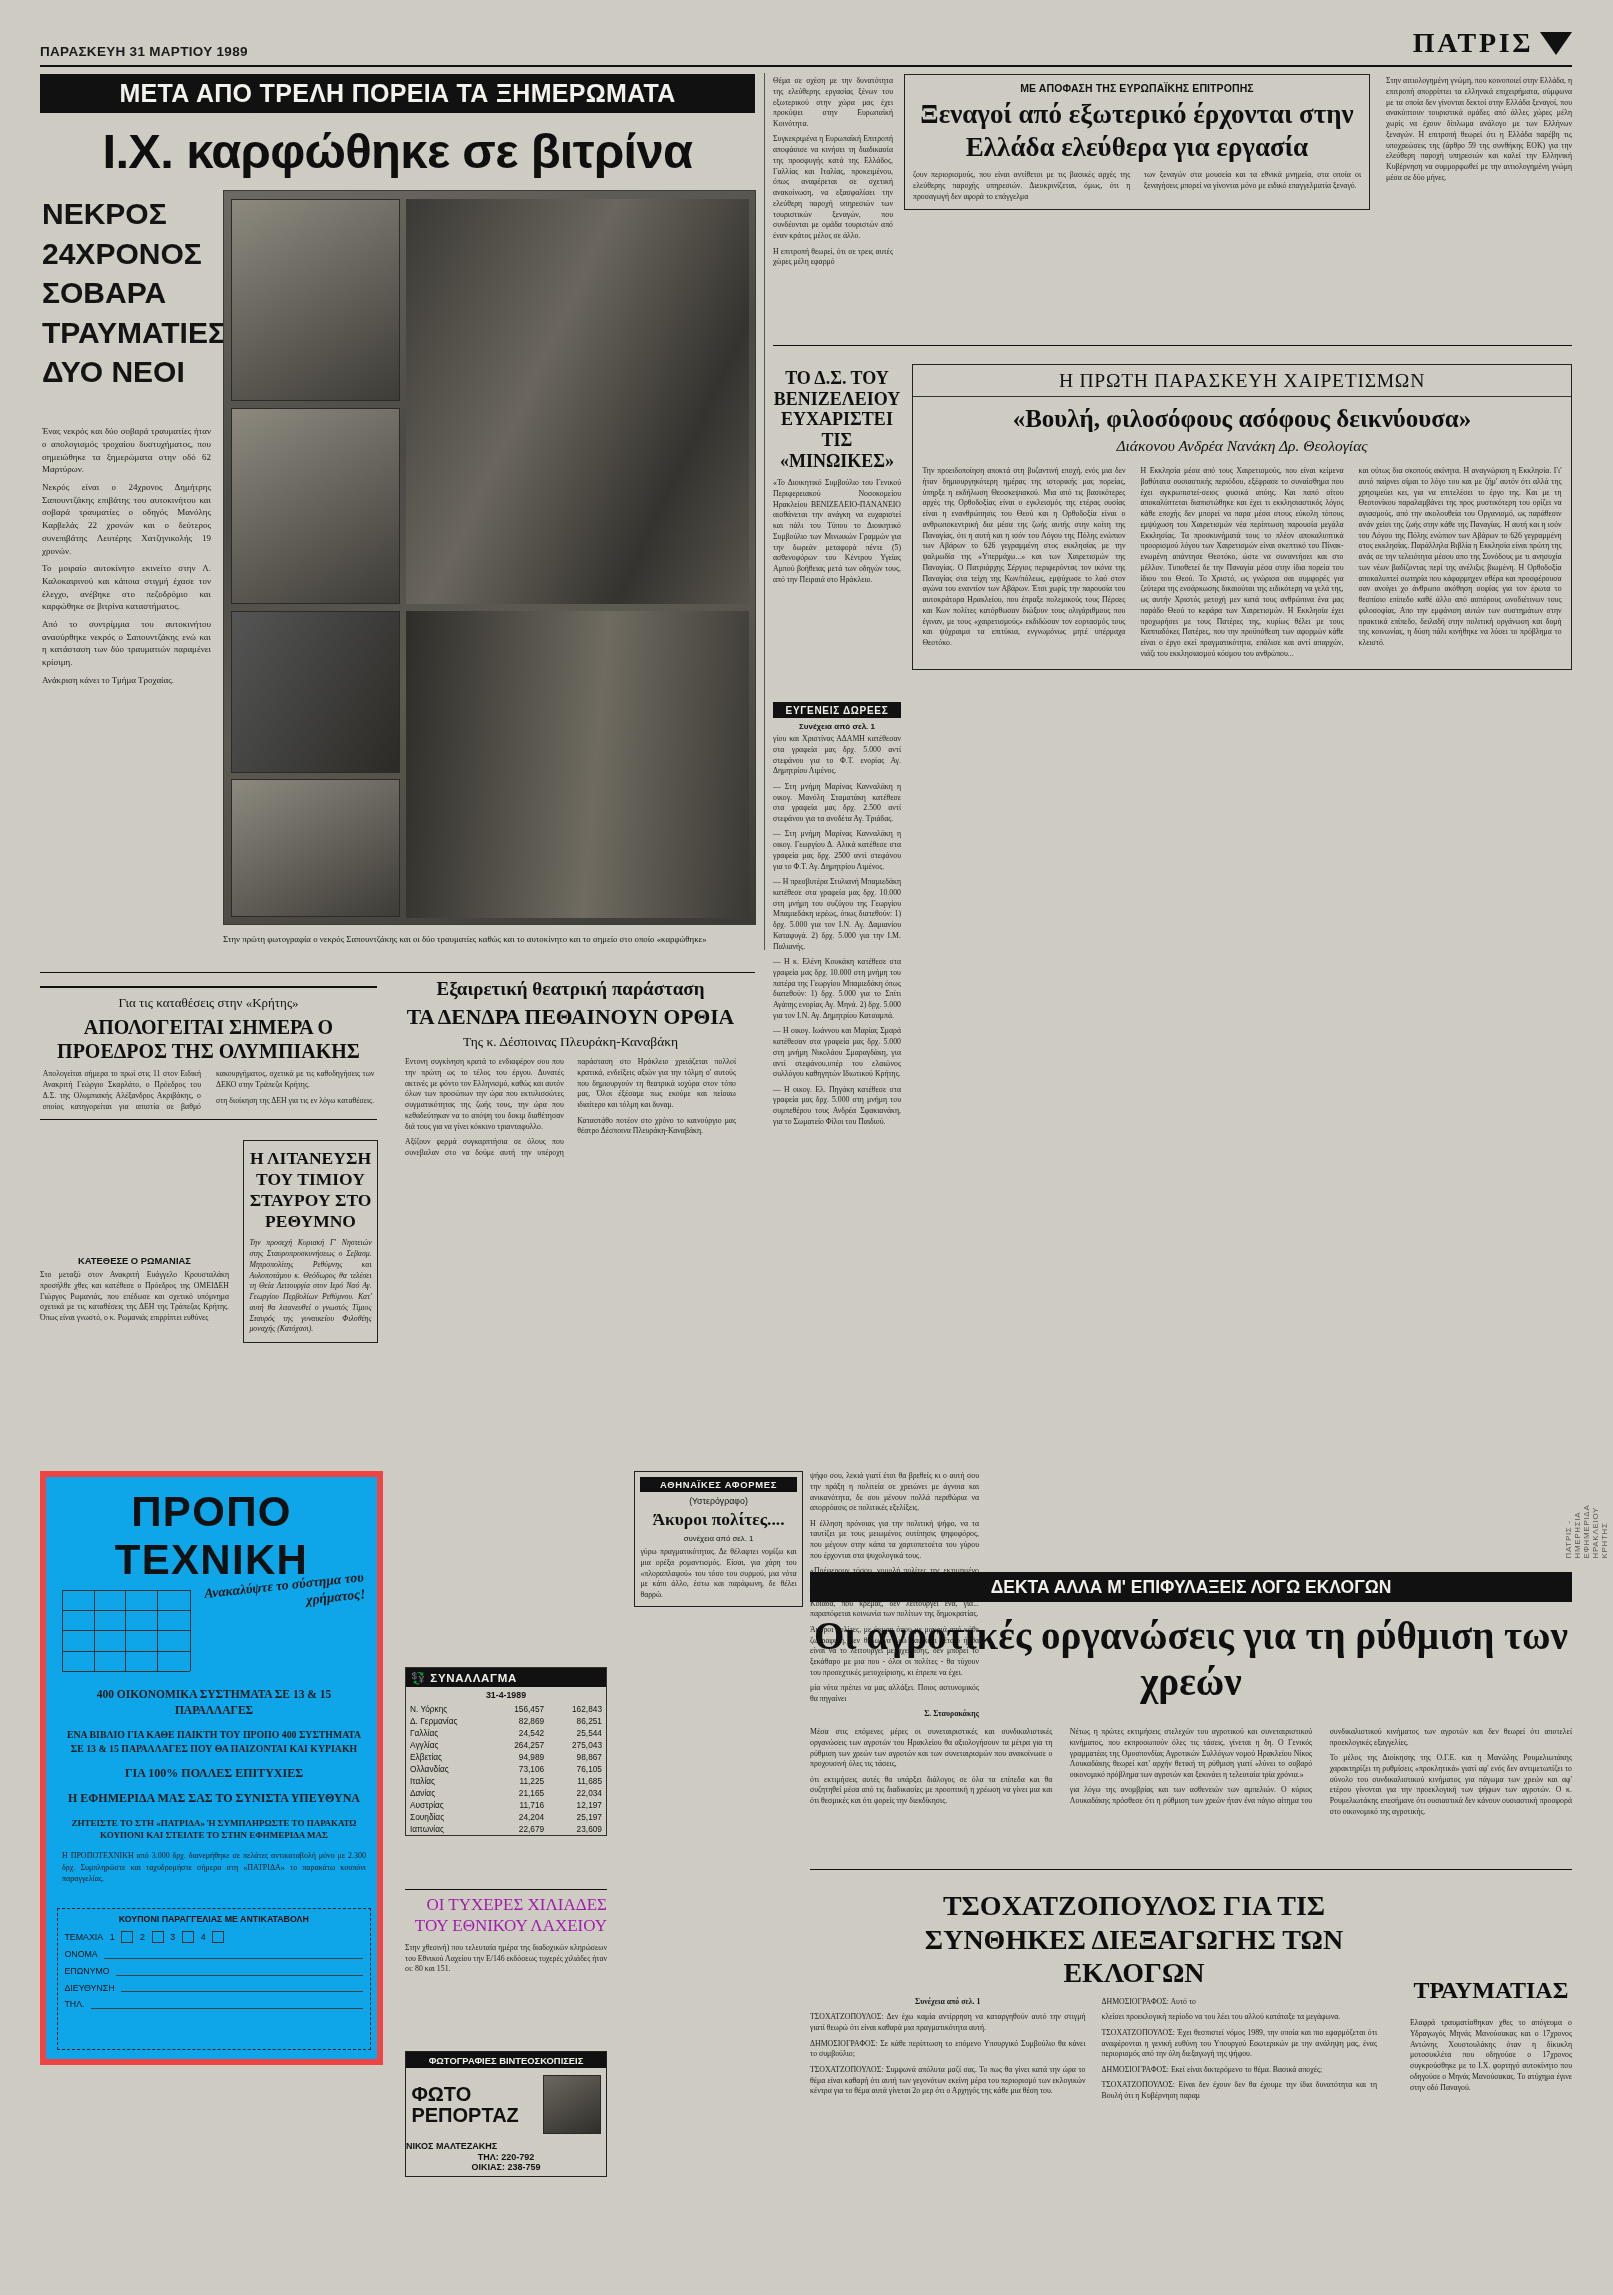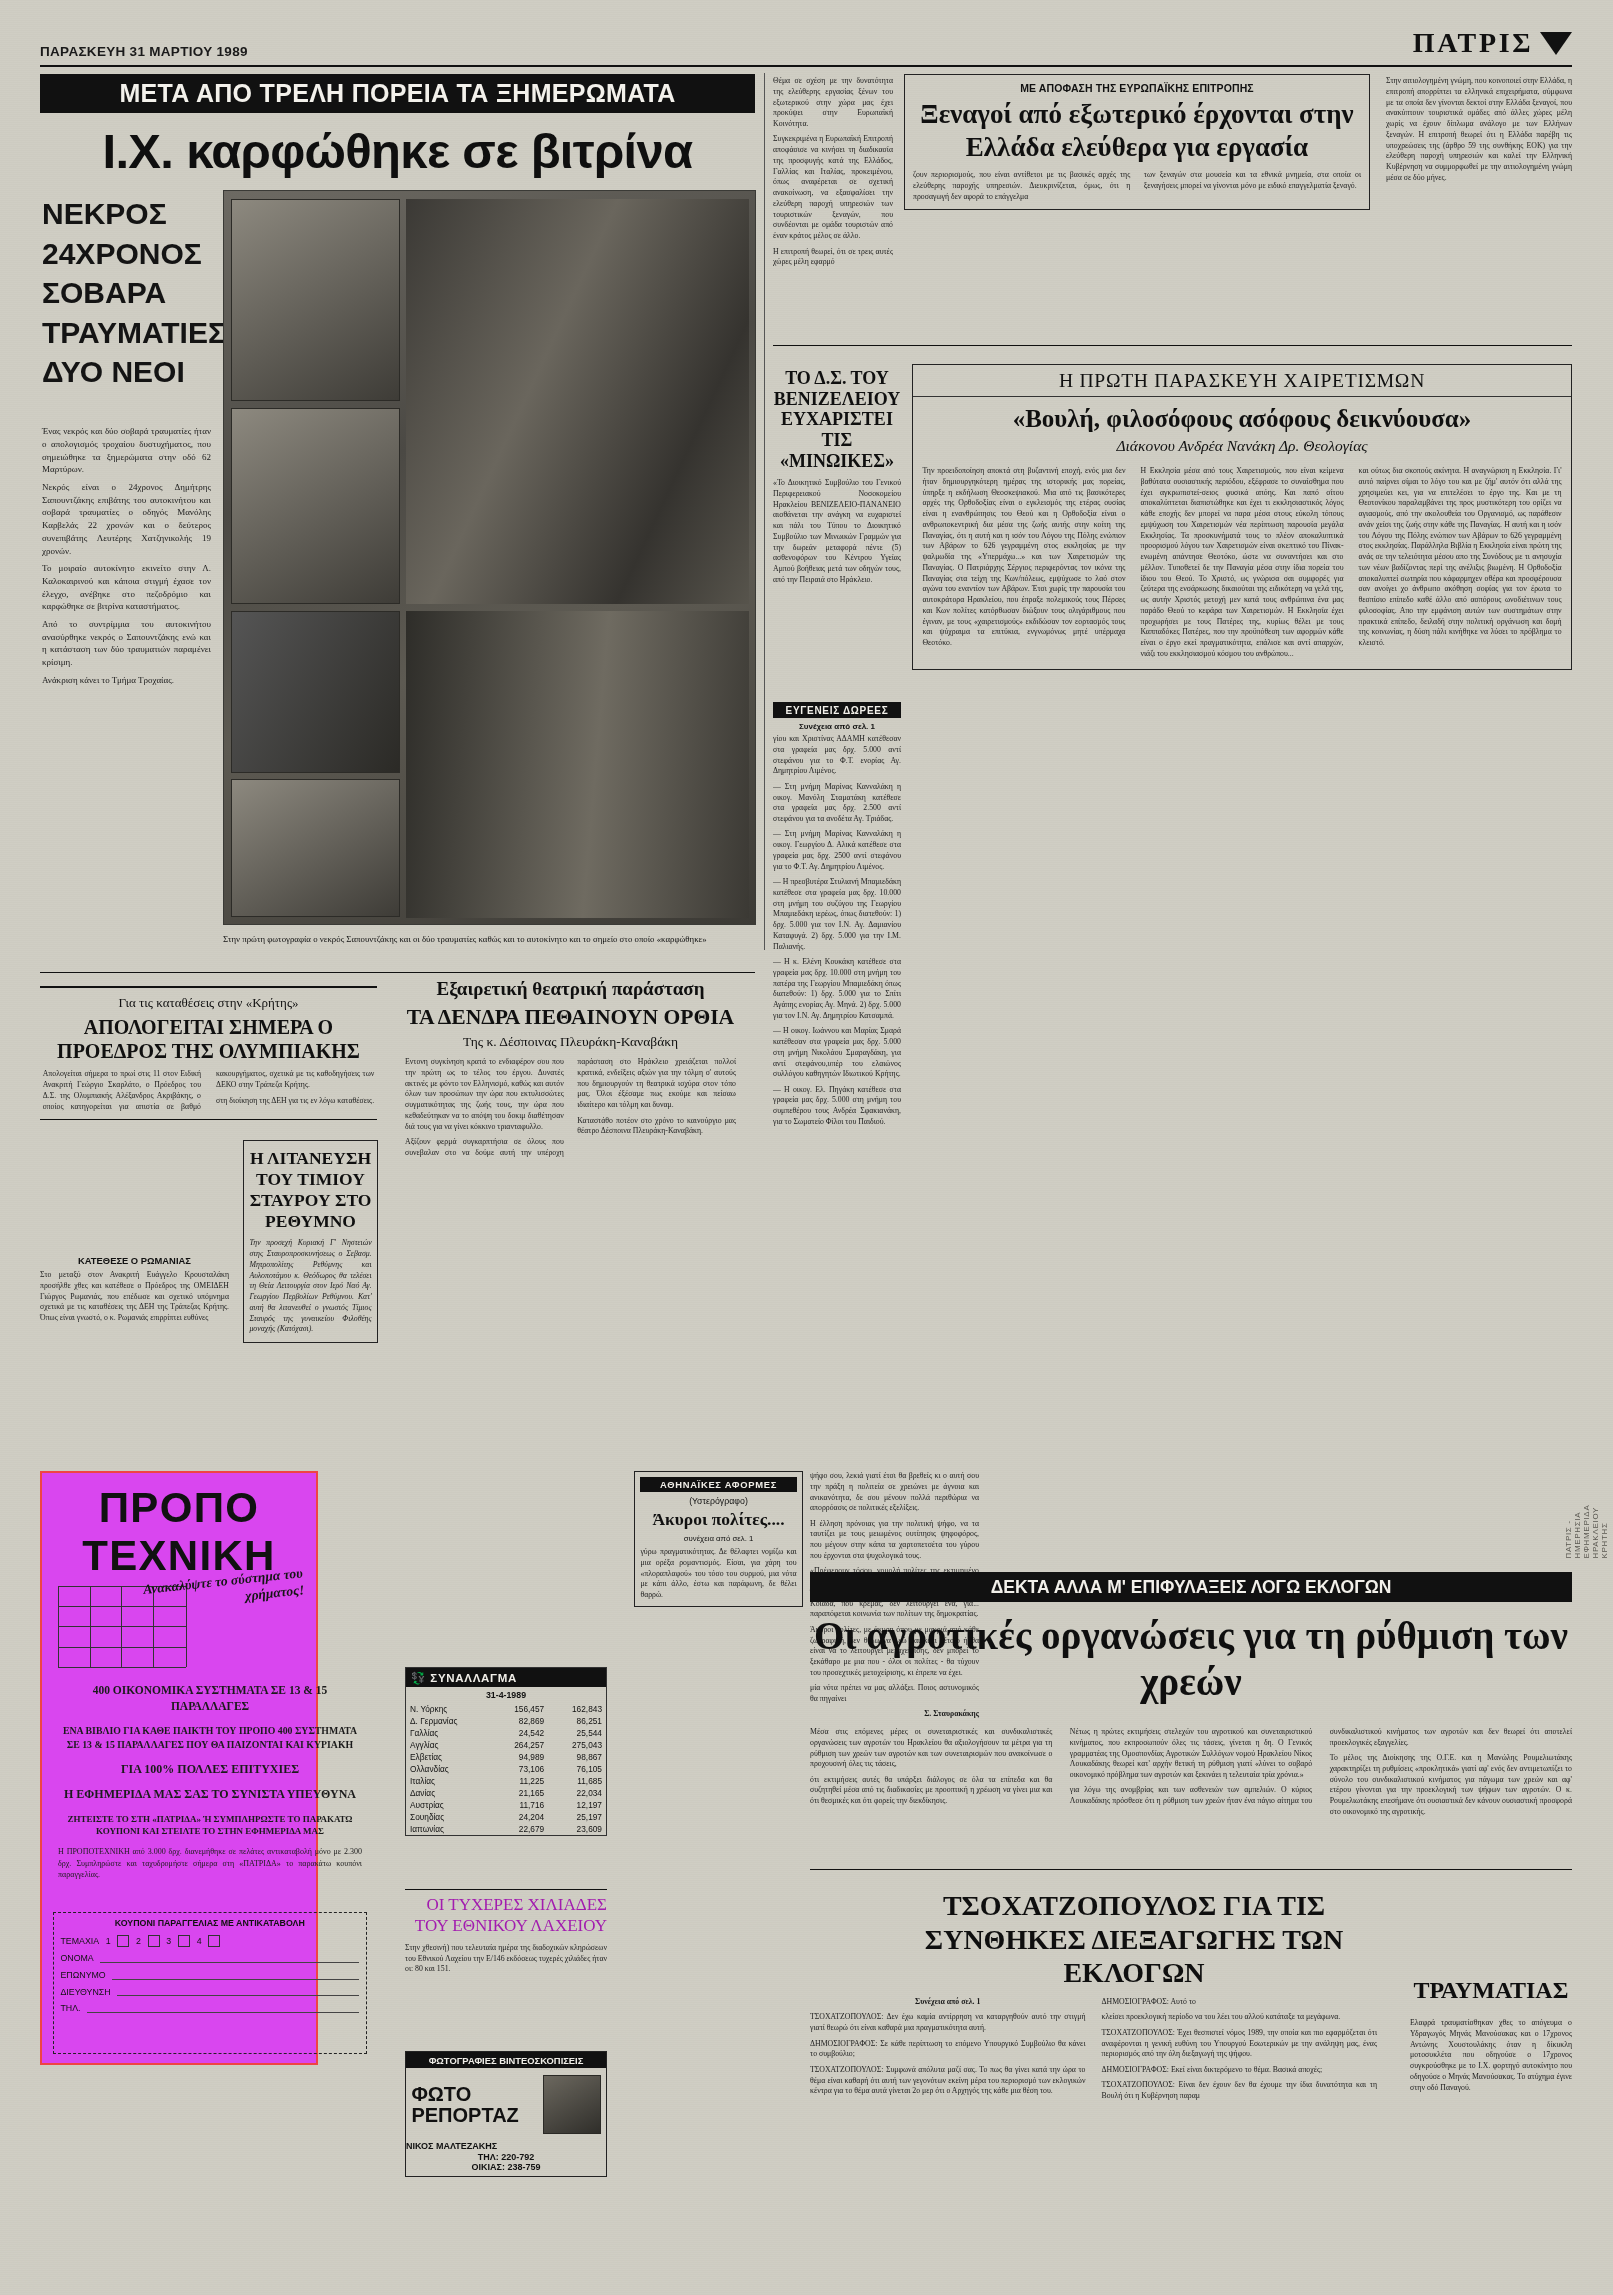--- a/index.html
+++ b/index.html
@@ -162,22 +162,22 @@
 
   #romanoi { left:40px; top:1255px; width:189px; }
   #lit-box { left:243px; top:1140px; width:135px; border:1.3px solid #222; padding:6.7px 5.4px; }
   #lit-title {
     text-align:center; font-family:"Liberation Serif", serif; font-weight:bold;
     font-size:17.5px; line-height:1.2; color:#101010;
   }
 
   
   #propo {
-    left:40px; top:1471px; width:278px; height:594px;
-    border:2px solid #ef4444; background:#d946ef;
+    left:40px; top:1471px; width:343px; height:594px;
+    border:6px solid #ef4444; background:#0ea5e9;
   }
   #propo-t1 {
     text-align:center; font-family:"Liberation Sans", sans-serif; font-weight:bold;
     font-size:42px; letter-spacing:1.3px; padding-top:10.8px; color:#111;
   }
   #propo-t2 {
     text-align:center; font-family:"Liberation Sans", sans-serif; font-weight:bold;
     font-size:42px; letter-spacing:1.3px; color:#111;
   }
   #propo-grid {

